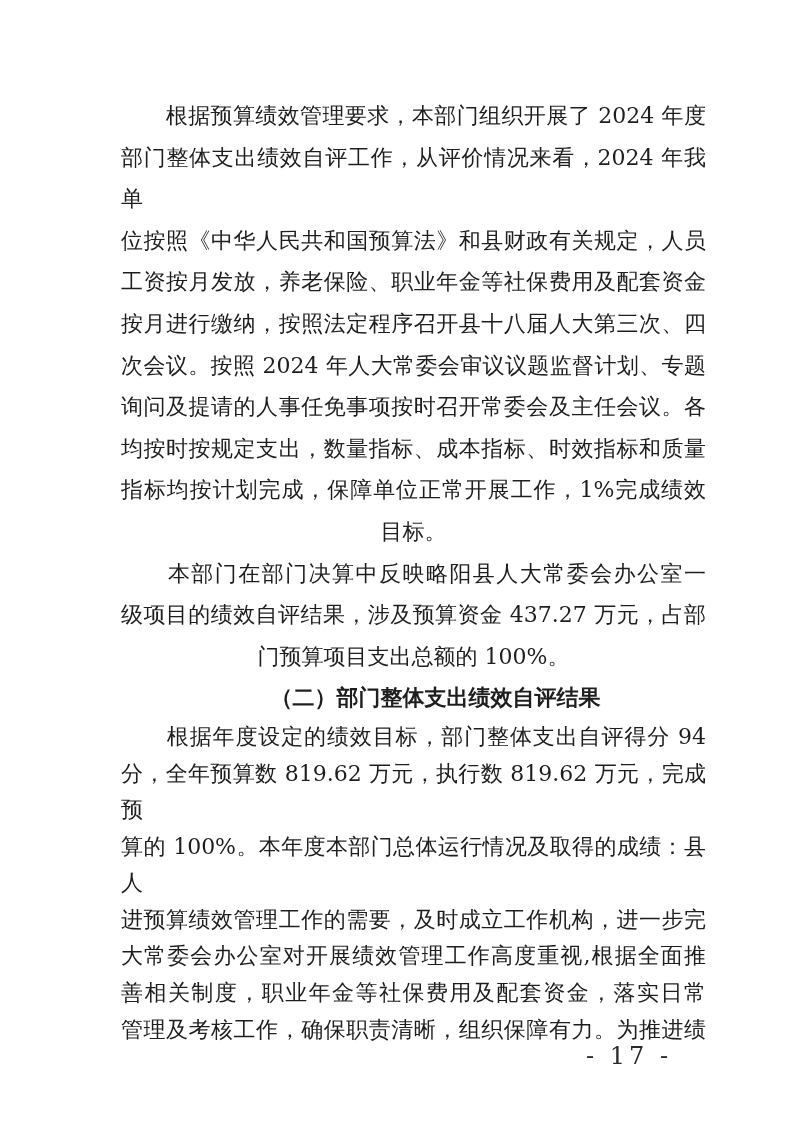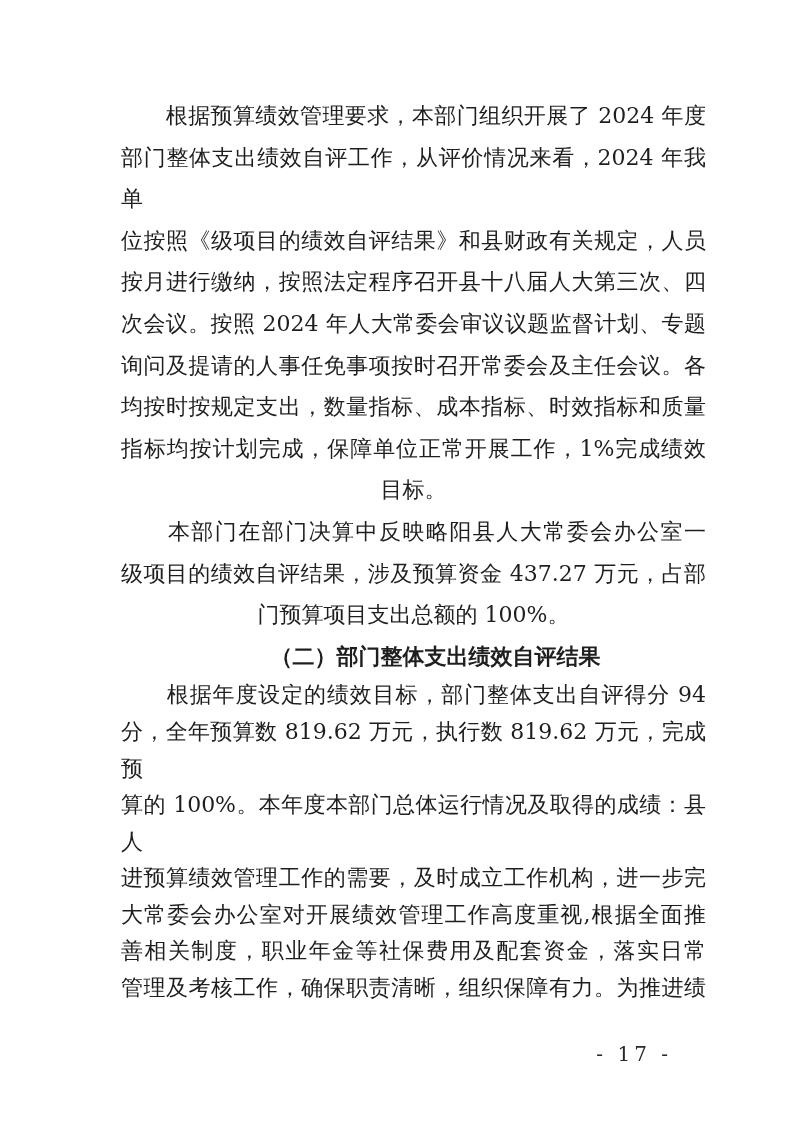--- a/index.html
+++ b/index.html
@@ -36,35 +36,36 @@
     text-align: justify;
     text-align-last: justify;
     text-justify: inter-character;
   }
   .line.endline { text-align: center; }
   .para.heading .line { font-weight: bold; }
   .footer-pagenum {
     position: absolute;
     top: 1042px;
     right: 121px;
-    font-size: 20px;
+    font-size: 24px;
     letter-spacing: 4px;
     color: #2a2a2a;
     font-family: "DejaVu Serif", "Liberation Serif", serif;
   }
 </style>
 </head>
 <body>
 
 <div class="page">
   <div class="doc">
       <div class="para">
         <div class="line fill">　　根据预算绩效管理要求，本部门组织开展了 2024 年度</div>
         <div class="line fill">部门整体支出绩效自评工作，从评价情况来看，2024 年我单</div>
-        <div class="line fill">位按照《级项目的绩效自评结果》和县财政有关规定，人员</div>
+        <div class="line fill">位按照《中华人民共和国预算法》和县财政有关规定，人员</div>
+        <div class="line fill">工资按月发放，养老保险、职业年金等社保费用及配套资金</div>
         <div class="line fill">按月进行缴纳，按照法定程序召开县十八届人大第三次、四</div>
         <div class="line fill">次会议。按照 2024 年人大常委会审议议题监督计划、专题</div>
         <div class="line fill">询问及提请的人事任免事项按时召开常委会及主任会议。各</div>
         <div class="line fill">均按时按规定支出，数量指标、成本指标、时效指标和质量</div>
         <div class="line fill">指标均按计划完成，保障单位正常开展工作，1%完成绩效</div>
         <div class="line endline">目标。</div>
       </div>
       <div class="para">
         <div class="line fill">　　本部门在部门决算中反映略阳县人大常委会办公室一</div>
         <div class="line fill">级项目的绩效自评结果，涉及预算资金 437.27 万元，占部</div>

